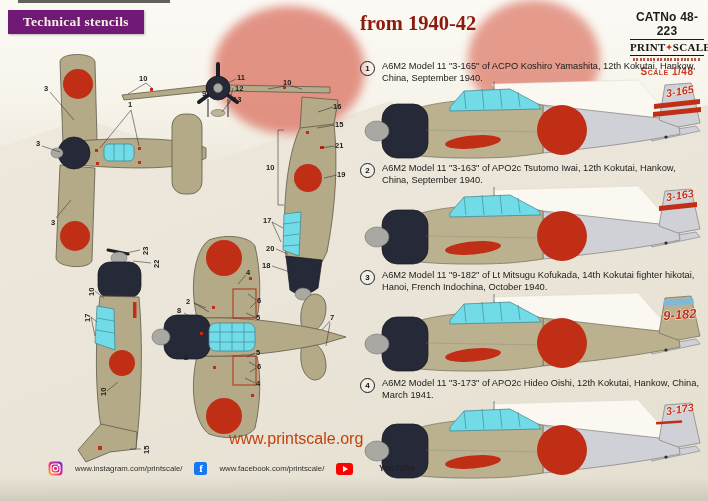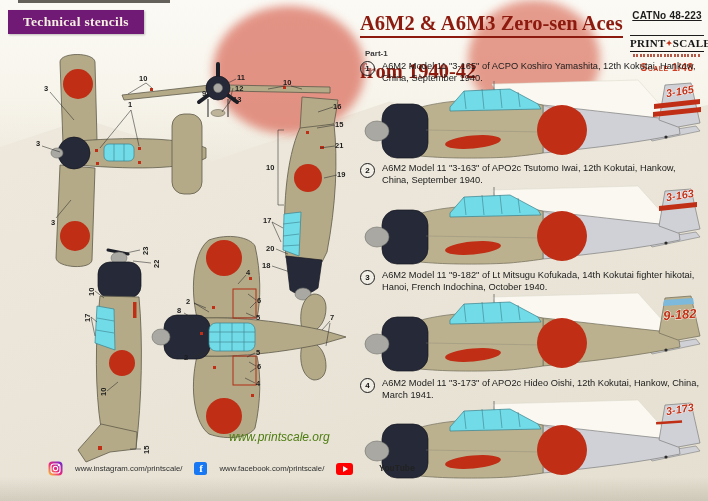--- a/index.html
+++ b/index.html
@@ -14,41 +14,41 @@
     background:#db7160;filter:blur(5px);opacity:.75;}
   .disc-right{position:absolute;left:468px;top:0px;width:132px;height:118px;border-radius:50%;
     background:#d96a56;filter:blur(5px);opacity:.65;}
   .scan-line{position:absolute;left:18px;top:0;width:152px;height:2.5px;background:#3f3b35;opacity:.8;}
   .bottom-shade{position:absolute;left:0;bottom:0;width:708px;height:24px;
     background:linear-gradient(180deg,rgba(0,0,0,0),rgba(90,80,60,.16));}
   
   .stencil-header{position:absolute;left:8px;top:10px;background:#701a75;color:#f5efe2;
     font-family:"Liberation Serif",serif;font-weight:bold;font-size:13.5px;letter-spacing:.3px;
     padding:4px 15px;box-shadow:1px 1px 2px rgba(0,0,0,.25);}
-  .site-url{position:absolute;left:229px;top:430px;font-size:12px;color:#4d7c0f;font-style:italic;}
+  .site-url{position:absolute;left:229px;top:430px;font-size:16px;color:#c2410c;}
   svg.stencils{position:absolute;left:0;top:30px;width:354px;height:440px;}
   .lk{fill:#b5aa88;stroke:#5e5a4a;stroke-width:.8;}
   .cowl{fill:#262a38;stroke:#14161f;stroke-width:.7;}
   .spin{fill:#a9a8a2;stroke:#6f6f6a;stroke-width:.6;}
   .cano{fill:#72dbe8;stroke:#39818c;stroke-width:.7;}
   .frame{stroke:#39818c;stroke-width:.6;fill:none;}
   .hino{fill:#bf2e15;}
   .rmk{fill:#bf2e15;stroke:none;}
   .callout{font:700 7.5px "Liberation Sans",sans-serif;fill:#1c1c1c;}
   .cline{stroke:#2b2b2b;stroke-width:.55;fill:none;}
   .flapbox{fill:none;stroke:#b02c12;stroke-width:1;}
   
   .title-block{position:absolute;left:360px;top:12px;width:272px;}
   .title-block .t1,.title-block .t2{font-family:"Liberation Serif",serif;font-weight:bold;
     font-size:20.5px;color:#8c1a0f;line-height:1.1;}
   .title-block .t1 span.main{display:inline-block;border-bottom:2.5px solid #8c1a0f;padding-bottom:1px;}
   .part{font-family:"Liberation Sans",sans-serif;font-size:8px;font-weight:bold;color:#3a3a3a;margin-left:5px;}
   .brand-block{position:absolute;left:630px;top:10px;width:74px;text-align:center;}
-  .catno{font-size:10px;font-weight:bold;color:#1d1d1d;letter-spacing:.2px;
-    border-bottom:1.8px solid #1d1d1d;padding-bottom:14px;text-decoration:underline;}
+  .catno{font-size:12px;font-weight:bold;color:#1d1d1d;letter-spacing:.2px;
+    border-bottom:1.8px solid #1d1d1d;padding-bottom:1px;}
   .brand{margin-top:2px;font-family:"Liberation Serif",serif;font-weight:bold;font-size:11px;
     color:#141414;letter-spacing:.3px;line-height:1;}
   .brand .diamond{color:#c03014;font-size:8px;vertical-align:1px;}
   .brand-rule{border-top:1.6px solid #141414;margin-top:2px;}
   .tinyline{height:3px;margin:1.5px 3px 0 3px;
     background:repeating-linear-gradient(90deg,rgba(170,60,40,.85) 0 2px,transparent 2px 3.4px);}
   .scale-label{margin-top:5px;font-variant:small-caps;font-weight:bold;font-size:10px;
     color:#ce3b20;letter-spacing:.5px;}
   
   .entry{position:absolute;left:360px;width:344px;display:flex;gap:7px;align-items:flex-start;}
@@ -229,21 +229,20 @@
     <path class="cline" d="M255,383 L245,378"></path>
       <text class="callout" x="256" y="386">4</text>
     <path class="cline" d="M330,321 L322,330 M330,323 L326,346"></path>
       <text class="callout" x="330" y="320">7</text>
   </g>
 </svg>
 
 <div class="site-url">www.printscale.org</div>
 
 <div class="title-block">
-  <div class="t1"><span class="main">A6M2 &amp; A6M3 Zero-sen Aces</span><span class="part">Part-1</span></div>
   <div class="t2">from 1940-42</div>
 </div>
 
 <div class="brand-block">
   <div class="catno">CATNo 48-223</div>
   <div class="brand"><span>PRINT</span><span class="diamond">✦</span><span>SCALE</span></div>
   <div class="brand-rule"></div>
   <div class="tinyline"></div>
   <div class="scale-label">Scale 1/48</div>
 </div>

